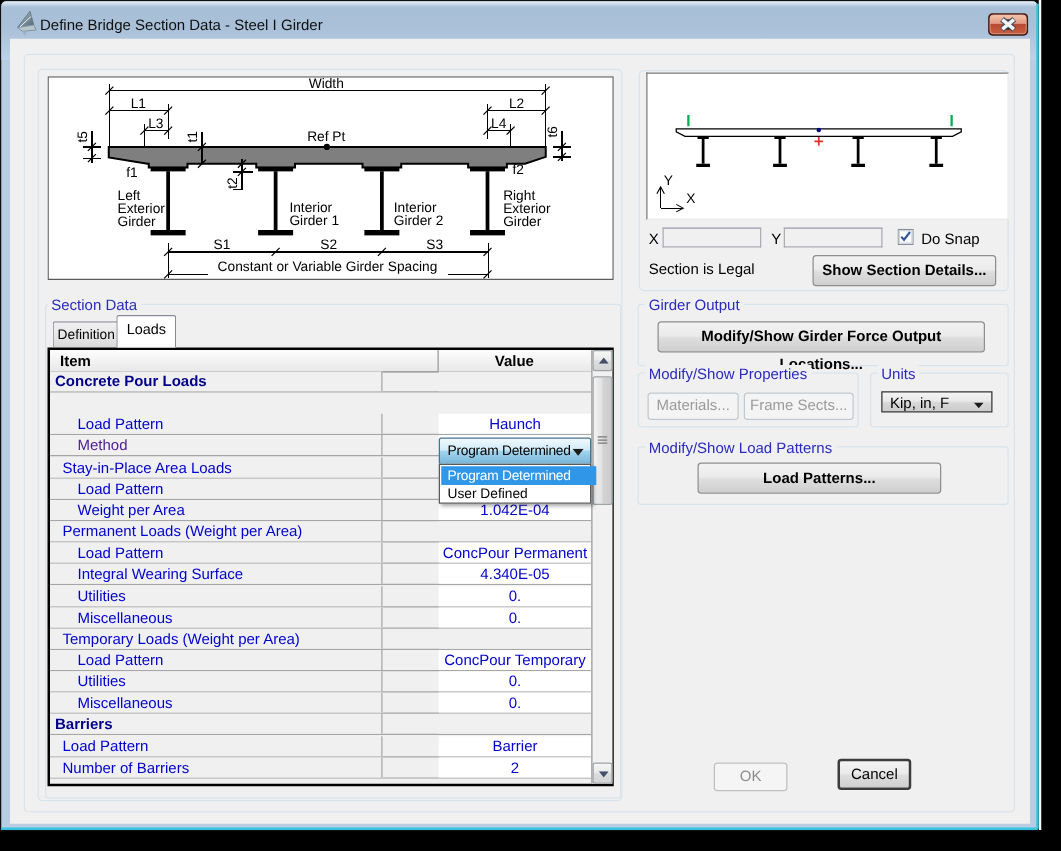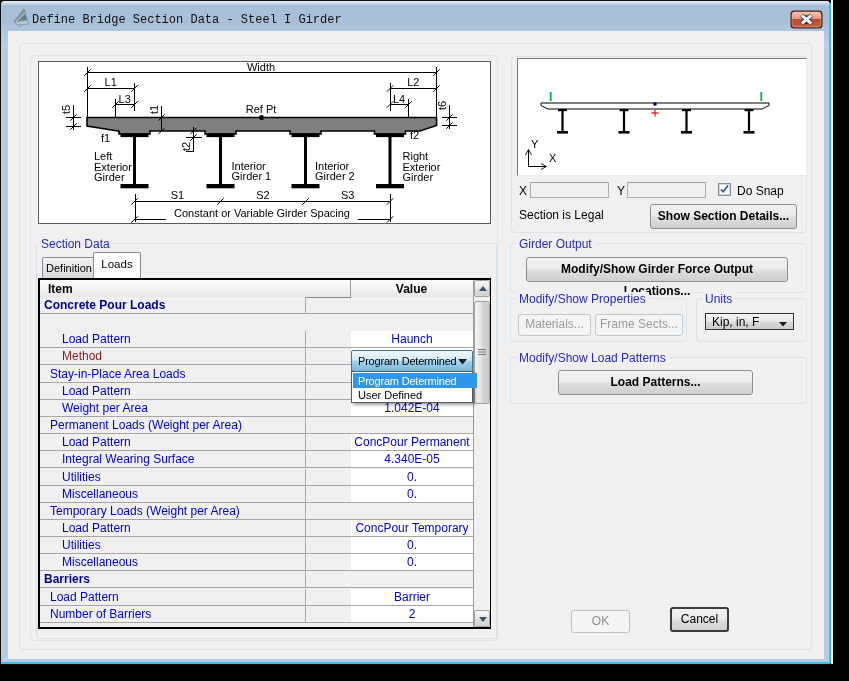--- a/index.html
+++ b/index.html
@@ -2,21 +2,21 @@
 <html><head><meta charset="utf-8">
 <style>
   html,body{margin:0;padding:0;}
   body{width:849px;height:681px;position:relative;background:#000;
        font-family:"Liberation Sans", sans-serif;overflow:hidden;}
   .abs{position:absolute;}
   #win{left:0;top:0;width:831px;height:665px;background:#101010;border-radius:5px 5px 0 0;}
   #glass{left:1px;top:1px;width:829px;height:663px;border-radius:4px 4px 0 0;
         background:#b8cce2;overflow:hidden;}
   #titlebar{left:0;top:0;width:829px;height:47px;
-    background:linear-gradient(180deg,#e8f1fa 0%,#a8bfd8 10%,#a9c0d8 45%,#bdd2e8 100%);font-family:Liberation Mono, monospace;}
+    background:linear-gradient(180deg,#e8f1fa 0%,#a8bfd8 10%,#a9c0d8 45%,#bdd2e8 100%);}
   #titletext{left:31px;top:11.5px;font-size:12px;color:#101010;white-space:nowrap;}
   #client{left:7px;top:30px;width:816px;height:628px;background:#f0f0f0;}
   .panel{border:1px solid #d9e3ec;border-radius:4px;}
   .grouplbl{font-size:12px;color:#2a2ac0;background:#f0f0f0;padding:0 3px;white-space:nowrap;z-index:5;}
   .btn{border:1px solid #8e8e8e;border-radius:3px;
        background:linear-gradient(180deg,#f2f2f2 0%,#ebebeb 45%,#dddddd 55%,#cfcfcf 100%);
        font-size:12px;color:#000;text-align:center;z-index:4;font-weight:bold;}
   .btn-dis{border:1px solid #c2c9ce;border-radius:3px;background:#f4f4f4;
        font-size:12px;color:#9b9b9b;text-align:center;}
   .tbox{background:#f0f0f0;border:1px solid #abadb3;border-top-color:#999ca3;}
@@ -251,21 +251,21 @@
        <div style="position:relative;width:100%;height:100%;">
 <div class="trow" style="top:0.0px;height:17.1px;">
                 <div class="tcell ti" style="padding-left:4px;font-weight:bold;color:#00008b;">Concrete Pour Loads</div>
                 <div class="tcell tv" style="background:#f0f0f0;"></div>
               </div>
 <div class="trow" style="top:34.3px;height:17.1px;">
                 <div class="tcell ti" style="padding-left:22px;font-weight:normal;color:#0000cd;">Load Pattern</div>
                 <div class="tcell tv" style="background:#fff;">Haunch</div>
               </div>
 <div class="trow" style="top:51.4px;height:17.1px;">
-                <div class="tcell ti" style="padding-left:22px;font-weight:normal;color:#7f1d1d;">Method</div>
+                <div class="tcell ti" style="padding-left:22px;font-weight:normal;color:#4c1d95;">Method</div>
                 <div class="tcell tv" style="background:#fff;"></div>
               </div>
 <div class="trow" style="top:68.6px;height:17.1px;">
                 <div class="tcell ti" style="padding-left:10px;font-weight:normal;color:#0000cd;">Stay-in-Place Area Loads</div>
                 <div class="tcell tv" style="background:#f0f0f0;"></div>
               </div>
 <div class="trow" style="top:85.7px;height:17.1px;">
                 <div class="tcell ti" style="padding-left:22px;font-weight:normal;color:#0000cd;">Load Pattern</div>
                 <div class="tcell tv" style="background:#fff;"></div>
               </div>

